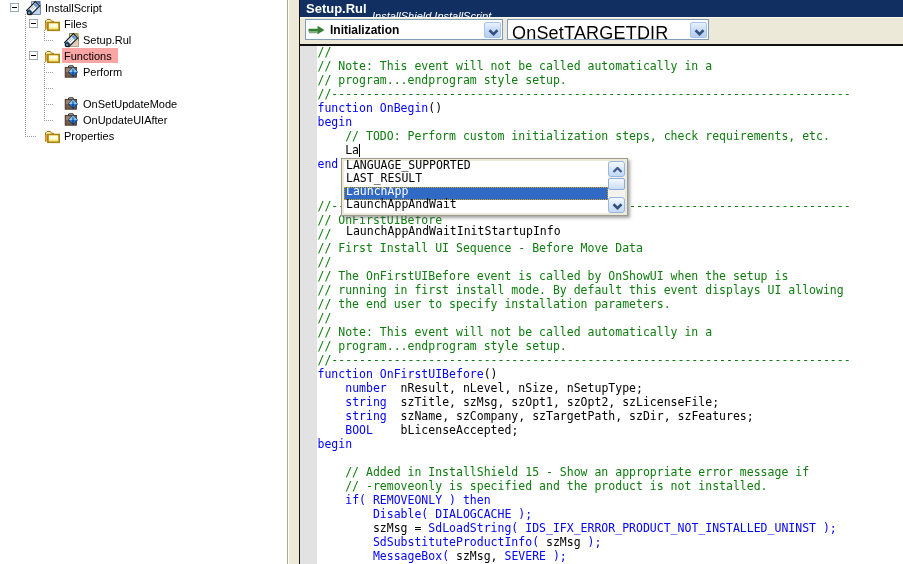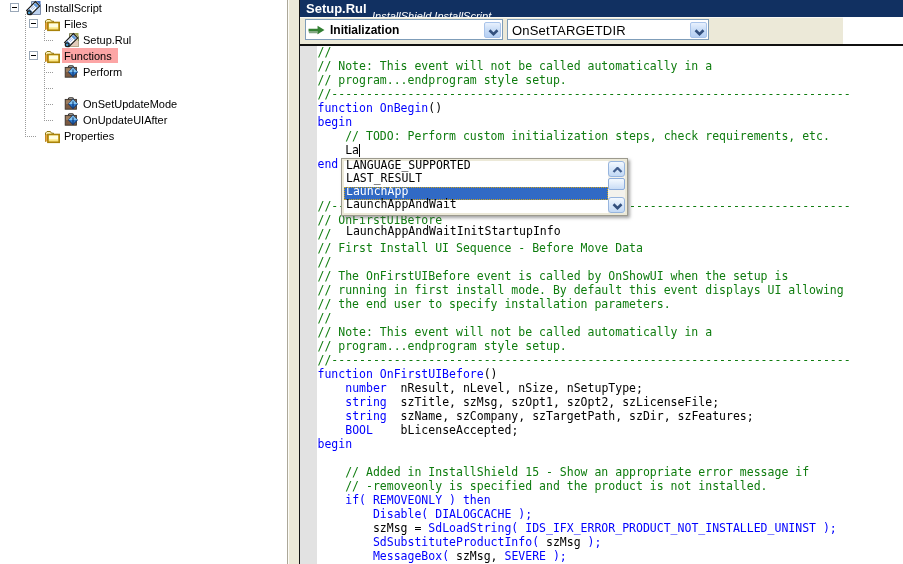--- a/index.html
+++ b/index.html
@@ -22,21 +22,21 @@
   .dot-h{position:absolute;height:1px;
          background-image:repeating-linear-gradient(to right,#9a9a9a 0 1px,transparent 1px 2px);}
   .dot-v{position:absolute;width:1px;
          background-image:repeating-linear-gradient(to bottom,#9a9a9a 0 1px,transparent 1px 2px);}
 
   
   .editor-panel{position:absolute;left:299px;top:0;width:604px;height:564px;}
   .tab-bar{position:absolute;left:0;top:0;width:604px;height:17px;background:#113061;}
   .tab-title{position:absolute;left:7px;top:1px;font-size:13px;font-weight:bold;color:#fff;}
   .tab-subtitle{position:absolute;left:73px;top:10px;font-size:11px;color:#fff;font-style:italic;}
-  .toolbar{position:absolute;left:0;top:17px;width:544px;height:27px;background:#ECE9D8;
+  .toolbar{position:absolute;left:0;top:17px;width:604px;height:27px;background:#ECE9D8;
            border-top:1px solid #F9F8F3;box-sizing:border-box;}
   .combo{position:absolute;top:1px;height:21px;background:#fff;border:1px solid #7F9DB9;
          box-sizing:border-box;}
   .combo-text{position:absolute;top:3px;font-size:12px;color:#000;white-space:pre;}
   .combo-btn{position:absolute;right:1.5px;top:1.5px;bottom:1.5px;width:17px;border-radius:2px;
              background:linear-gradient(#E8F1FD,#CBDEF7 45%,#B5CFF3);
              border:1px solid #A9C4EA;box-sizing:border-box;}
   .combo-btn svg{position:absolute;left:3px;top:6px;}
 
   
@@ -227,21 +227,21 @@
             </svg>
           </span>
         <span class="combo-text" style="left:24px;font-weight:bold;">Initialization</span>
         <span class="combo-btn">
             <svg width="11" height="7" viewBox="0 0 11 7">
               <path d="M1.5 1.3 L5.5 5.2 L9.5 1.3" fill="none" stroke="#33507E" stroke-width="2.6"></path>
             </svg>
           </span>
       </div>
       <div class="combo" id="combo2" style="left:208px;width:202px;">
-        <span class="combo-text" style="left:4px;font-size:13px;letter-spacing:0.2px;">OnSetTARGETDIR</span>
+        <span class="combo-text" style="left:4px;font-size:18px;letter-spacing:0.2px;">OnSetTARGETDIR</span>
         <span class="combo-btn">
             <svg width="11" height="7" viewBox="0 0 11 7">
               <path d="M1.5 1.3 L5.5 5.2 L9.5 1.3" fill="none" stroke="#33507E" stroke-width="2.6"></path>
             </svg>
           </span>
       </div>
     </div>
     <div class="code-wrap">
       <div class="code-margin"></div>
       <div class="code" id="codeBlock"><div class="ln"><span class="cm">//</span></div><div class="ln"><span class="cm">// Note: This event will not be called automatically in a</span></div><div class="ln"><span class="cm">// program...endprogram style setup.</span></div><div class="ln"><span class="cm">//---------------------------------------------------------------------------</span></div><div class="ln"><span class="kw">function OnBegin</span><span class="pl">()</span></div><div class="ln"><span class="kw">begin</span></div><div class="ln"><span class="cm">    // TODO: Perform custom initialization steps, check requirements, etc.</span></div><div class="ln"><span class="pl">    La</span></div><div class="ln"><span class="kw">end</span></div><div class="ln"></div><div class="ln"></div><div class="ln"><span class="cm">//---------------------------------------------------------------------------</span></div><div class="ln"><span class="cm">// OnFirstUIBefore</span></div><div class="ln"><span class="cm">//</span></div><div class="ln"><span class="cm">// First Install UI Sequence - Before Move Data</span></div><div class="ln"><span class="cm">//</span></div><div class="ln"><span class="cm">// The OnFirstUIBefore event is called by OnShowUI when the setup is</span></div><div class="ln"><span class="cm">// running in first install mode. By default this event displays UI allowing</span></div><div class="ln"><span class="cm">// the end user to specify installation parameters.</span></div><div class="ln"><span class="cm">//</span></div><div class="ln"><span class="cm">// Note: This event will not be called automatically in a</span></div><div class="ln"><span class="cm">// program...endprogram style setup.</span></div><div class="ln"><span class="cm">//---------------------------------------------------------------------------</span></div><div class="ln"><span class="kw">function OnFirstUIBefore</span><span class="pl">()</span></div><div class="ln"><span class="pl">    </span><span class="kw">number</span><span class="pl">  nResult, nLevel, nSize, nSetupType;</span></div><div class="ln"><span class="pl">    </span><span class="kw">string</span><span class="pl">  szTitle, szMsg, szOpt1, szOpt2, szLicenseFile;</span></div><div class="ln"><span class="pl">    </span><span class="kw">string</span><span class="pl">  szName, szCompany, szTargetPath, szDir, szFeatures;</span></div><div class="ln"><span class="pl">    </span><span class="kw">BOOL</span><span class="pl">    bLicenseAccepted;</span></div><div class="ln"><span class="kw">begin</span></div><div class="ln"></div><div class="ln"><span class="cm">    // Added in InstallShield 15 - Show an appropriate error message if</span></div><div class="ln"><span class="cm">    // -removeonly is specified and the product is not installed.</span></div><div class="ln"><span class="pl">    </span><span class="kw">if( REMOVEONLY ) then</span></div><div class="ln"><span class="pl">        </span><span class="kw">Disable( DIALOGCACHE );</span></div><div class="ln"><span class="pl">        </span><span class="pl">szMsg = </span><span class="kw">SdLoadString( IDS_IFX_ERROR_PRODUCT_NOT_INSTALLED_UNINST );</span></div><div class="ln"><span class="pl">        </span><span class="kw">SdSubstituteProductInfo( </span><span class="pl">szMsg</span><span class="kw"> );</span></div><div class="ln"><span class="pl">        </span><span class="kw">MessageBox( </span><span class="pl">szMsg, </span><span class="kw">SEVERE</span><span class="kw"> );</span></div></div>

